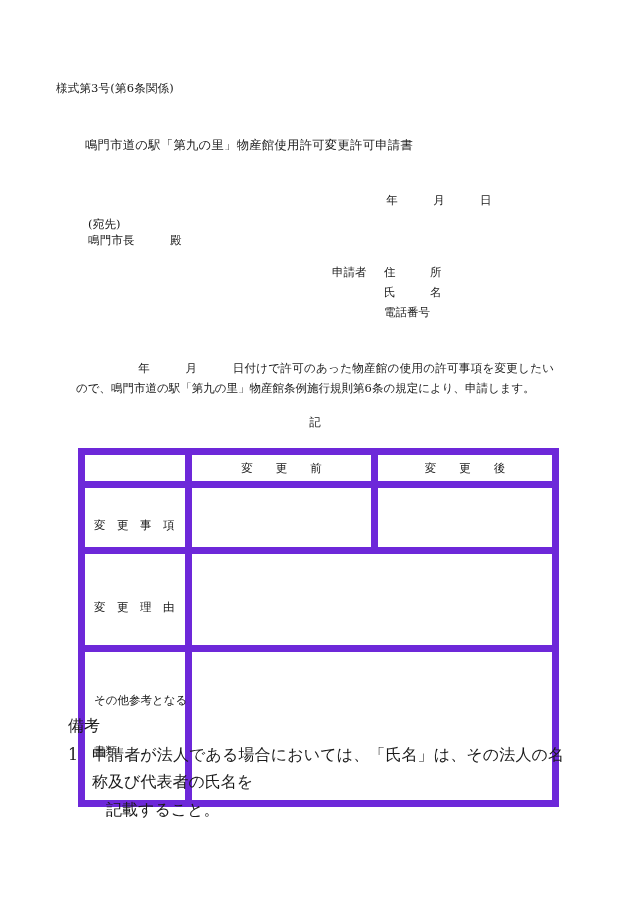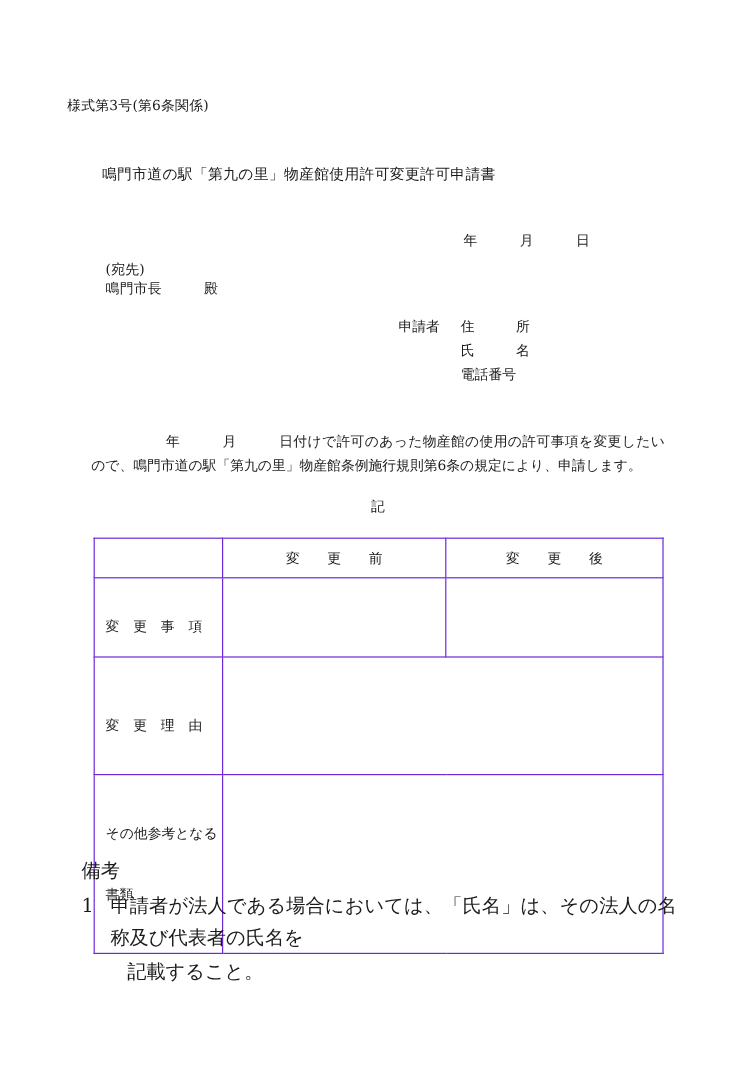--- a/index.html
+++ b/index.html
@@ -124,21 +124,21 @@
   .form-table {
     position: absolute;
     left: 78px;
     top: 448px;
     width: 474px;
     border-collapse: collapse;
     table-layout: fixed;
     font-size: 11.5px;
   }
   .form-table td {
-    border: 1px solid #6d28d9;
+    border: 7px solid #6d28d9;
     padding: 0;
     vertical-align: middle;
     background: #ffffff;
   }
   .col-label  { width: 107px; }
   .col-before { width: 186px; }
   .col-after  { width: 181px; }
 
   .cell-pad {
     padding: 4px 9px;

